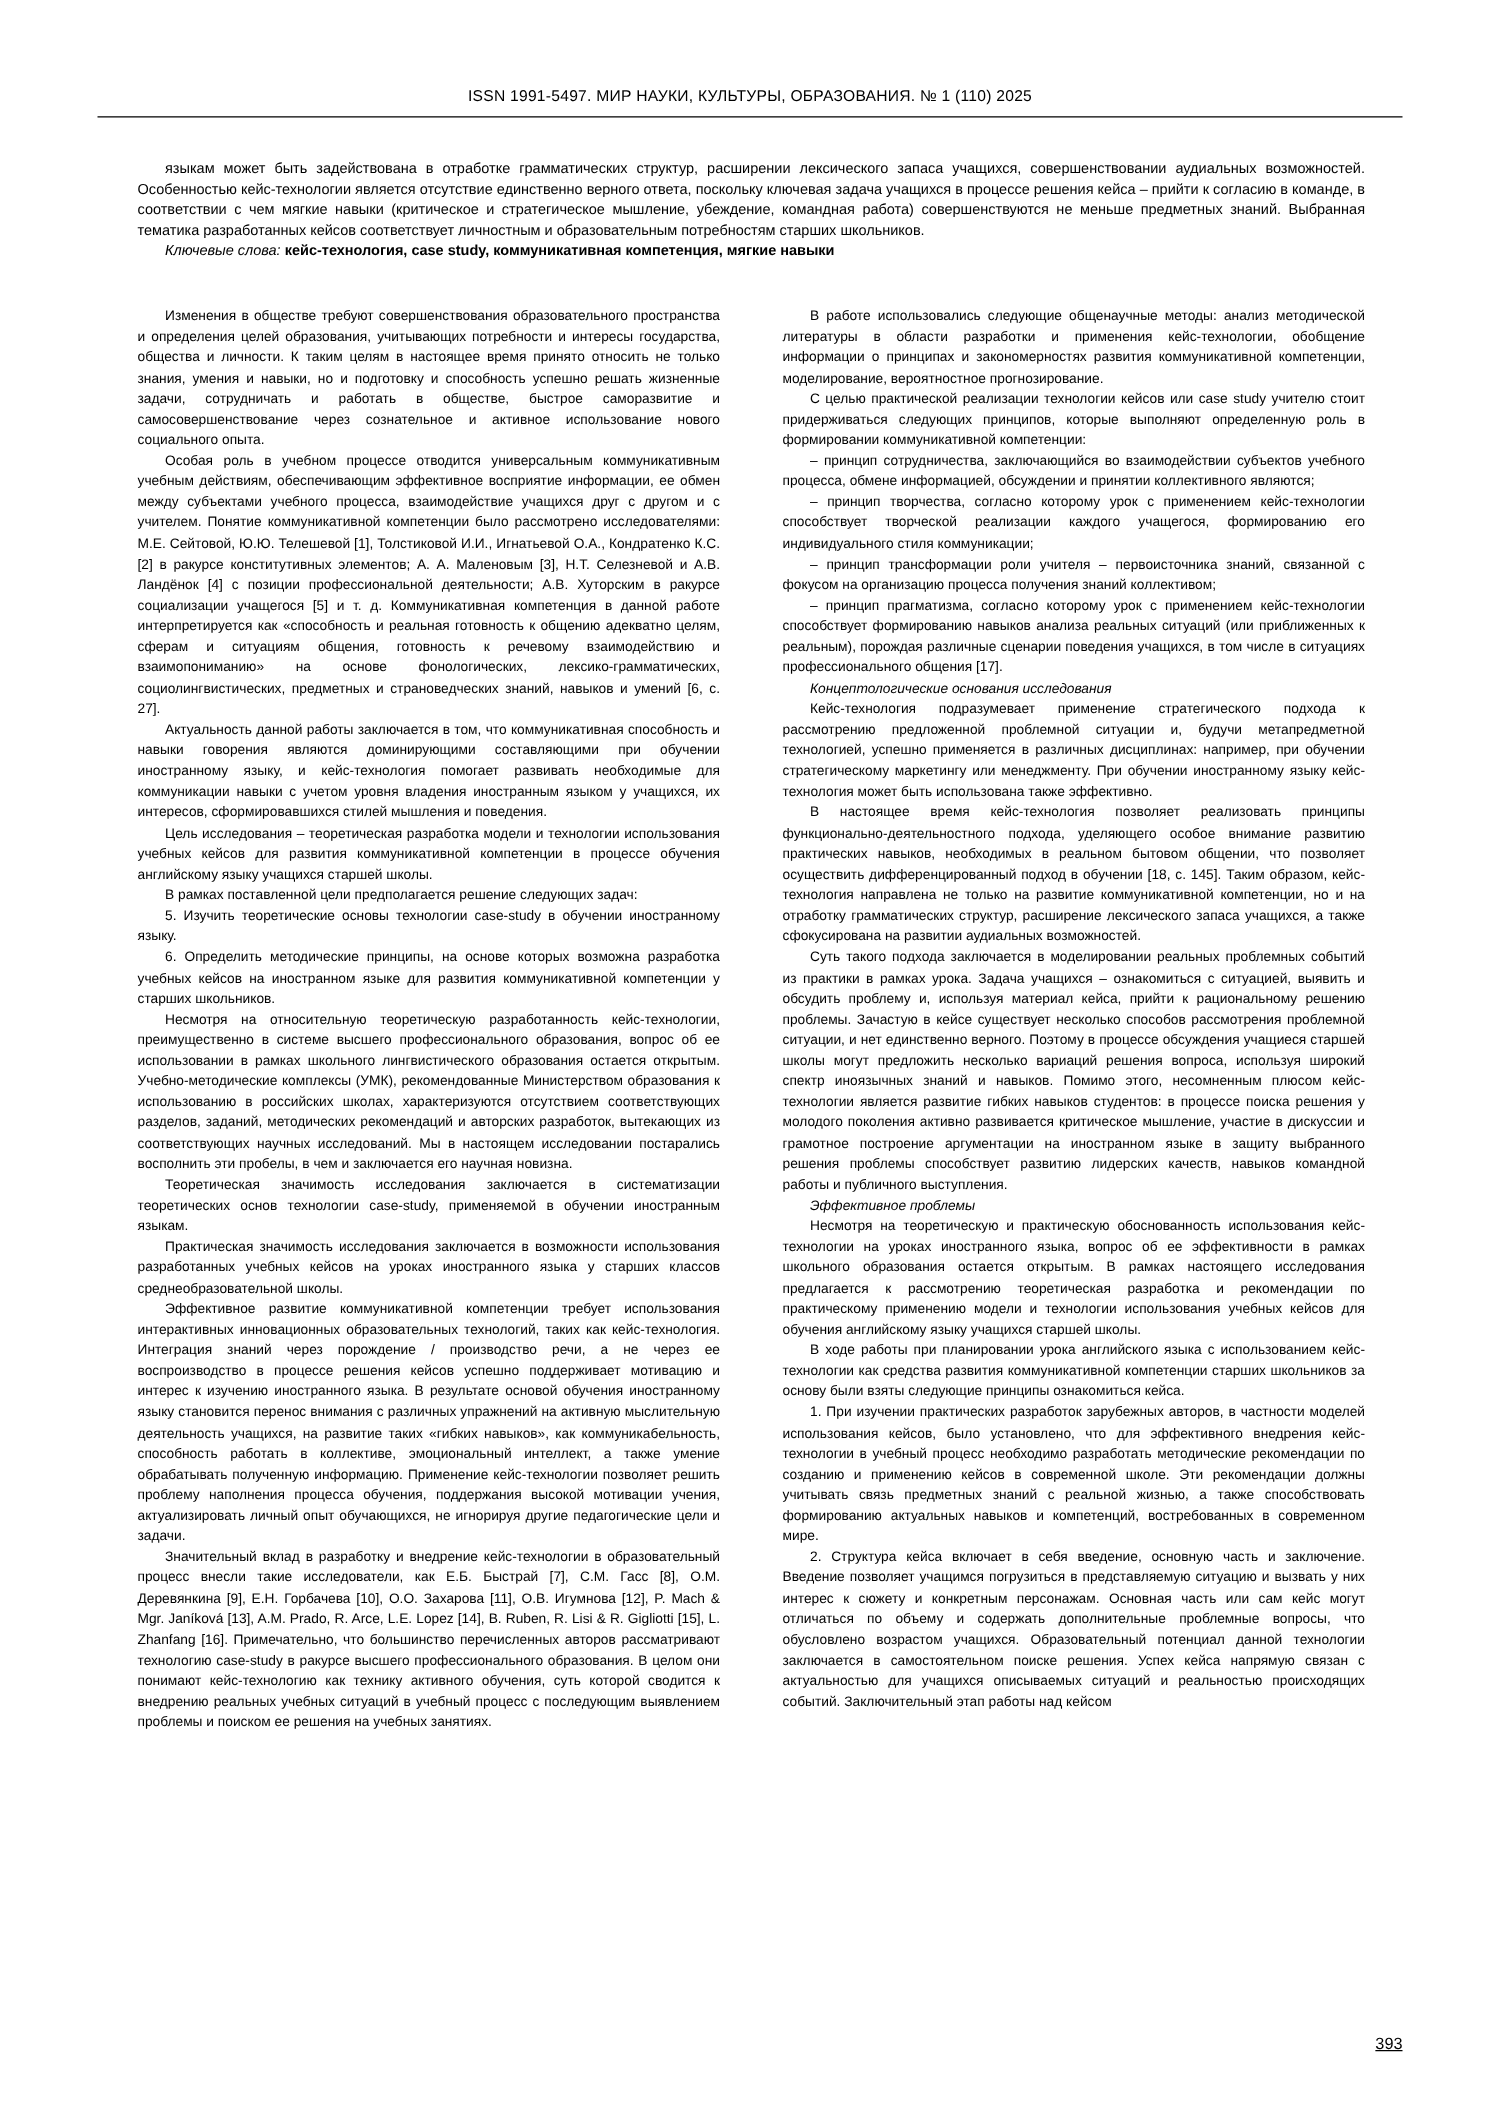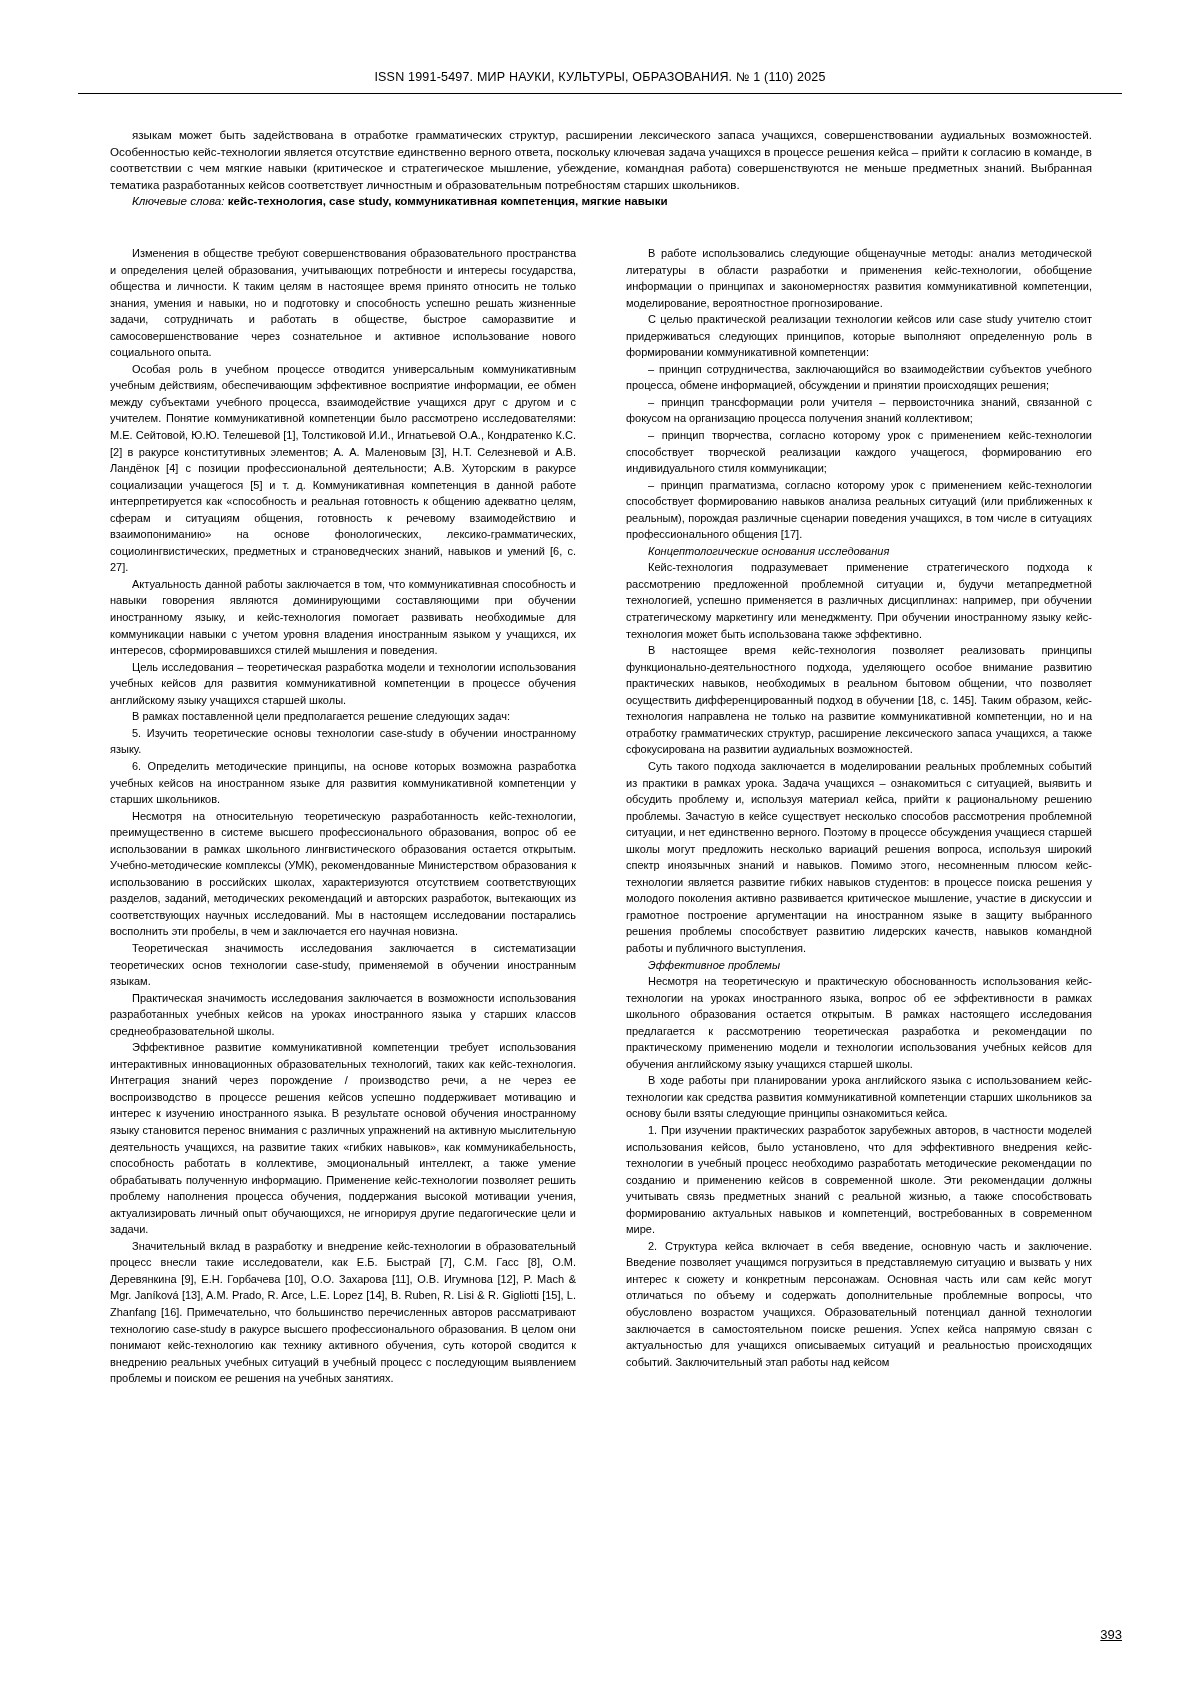--- a/index.html
+++ b/index.html
@@ -124,23 +124,23 @@
       <p>6.  Определить методические принципы, на основе которых возможна разработка учебных кейсов на иностранном языке для развития коммуникативной компетенции у старших школьников.</p>
       <p>Несмотря на относительную теоретическую разработанность кейс-технологии, преимущественно в системе высшего профессионального образования, вопрос об ее использовании в рамках школьного лингвистического образования остается открытым.  Учебно-методические комплексы (УМК), рекомендованные Министерством образования к использованию в российских школах, характеризуются отсутствием соответствующих разделов, заданий, методических рекомендаций и авторских разработок, вытекающих из соответствующих научных исследований. Мы в настоящем исследовании постарались восполнить эти пробелы, в чем и заключается его научная новизна.</p>
       <p>Теоретическая значимость исследования заключается в систематизации теоретических основ технологии case-study, применяемой в обучении иностранным языкам.</p>
       <p>Практическая значимость исследования заключается в возможности использования разработанных учебных кейсов на уроках иностранного языка у старших классов среднеобразовательной школы.</p>
       <p>Эффективное развитие коммуникативной компетенции требует использования интерактивных инновационных образовательных технологий, таких как кейс-технология. Интеграция знаний через порождение / производство речи, а не через ее воспроизводство в процессе решения кейсов успешно поддерживает мотивацию и интерес к изучению иностранного языка. В результате основой обучения иностранному языку становится перенос внимания с различных упражнений на активную мыслительную деятельность учащихся, на развитие таких «гибких навыков», как коммуникабельность, способность работать в коллективе, эмоциональный интеллект, а также умение обрабатывать полученную информацию. Применение кейс-технологии позволяет решить проблему наполнения процесса обучения, поддержания высокой мотивации учения, актуализировать личный опыт обучающихся, не игнорируя другие педагогические цели и задачи.</p>
       <p>Значительный вклад в разработку и внедрение кейс-технологии в образовательный процесс внесли такие исследователи, как Е.Б. Быстрай [7], С.М. Гасс [8], О.М. Деревянкина [9], Е.Н. Горбачева [10], О.О. Захарова [11], О.В. Игумнова [12], P. Mach &amp; Mgr. Janíková [13], A.M. Prado, R. Arce, L.E. Lopez [14], B. Ruben, R. Lisi &amp; R. Gigliotti [15], L. Zhanfang [16]. Примечательно, что большинство перечисленных авторов рассматривают технологию case-study в ракурсе высшего профессионального образования. В целом они понимают кейс-технологию как технику активного обучения, суть которой сводится к внедрению реальных учебных ситуаций в учебный процесс с последующим выявлением проблемы и поиском ее решения на учебных занятиях.</p>
     </div>
     <div class="col right">
       <p>В работе использовались следующие общенаучные методы: анализ методической литературы в области разработки и применения кейс-технологии, обобщение информации о принципах и закономерностях развития коммуникативной компетенции, моделирование, вероятностное прогнозирование.</p>
       <p>С целью практической реализации технологии кейсов или case study учителю стоит придерживаться следующих принципов, которые выполняют определенную роль в формировании коммуникативной компетенции:</p>
-      <p class="dash">–  принцип сотрудничества, заключающийся во взаимодействии субъектов учебного процесса, обмене информацией, обсуждении и принятии происходящих решения;</p>
+      <p class="dash">–  принцип сотрудничества, заключающийся во взаимодействии субъектов учебного процесса, обмене информацией, обсуждении и принятии коллективного являются;</p>
+      <p class="dash">–  принцип творчества, согласно которому урок с применением кейс-технологии способствует творческой реализации каждого учащегося, формированию его индивидуального стиля коммуникации;</p>
       <p class="dash">–  принцип трансформации роли учителя – первоисточника знаний, связанной с фокусом на организацию процесса получения знаний коллективом;</p>
-      <p class="dash">–  принцип творчества, согласно которому урок с применением кейс-технологии способствует творческой реализации каждого учащегося, формированию его индивидуального стиля коммуникации;</p>
       <p class="dash">–  принцип прагматизма, согласно которому урок с применением кейс-технологии способствует формированию навыков анализа реальных ситуаций (или приближенных к реальным), порождая различные сценарии поведения учащихся, в том числе в ситуациях профессионального общения [17].</p>
       <p class="ital">Концептологические основания исследования</p>
       <p>Кейс-технология подразумевает применение стратегического подхода к рассмотрению предложенной проблемной ситуации и, будучи метапредметной технологией, успешно применяется в различных дисциплинах: например, при обучении стратегическому маркетингу или менеджменту. При обучении иностранному языку кейс-технология может быть использована также эффективно.</p>
       <p>В настоящее время кейс-технология позволяет реализовать принципы функционально-деятельностного подхода, уделяющего особое внимание развитию практических навыков, необходимых в реальном бытовом общении, что позволяет осуществить дифференцированный подход в обучении [18, с. 145]. Таким образом, кейс-технология направлена не только на развитие коммуникативной компетенции, но и на отработку грамматических структур, расширение лексического запаса учащихся, а также сфокусирована на развитии аудиальных возможностей.</p>
       <p>Суть такого подхода заключается в моделировании реальных проблемных событий из практики в рамках урока. Задача учащихся – ознакомиться с ситуацией, выявить и обсудить проблему и, используя материал кейса, прийти к рациональному решению проблемы. Зачастую в кейсе существует несколько способов рассмотрения проблемной ситуации, и нет единственно верного. Поэтому в процессе обсуждения учащиеся старшей школы могут предложить несколько вариаций решения вопроса, используя широкий спектр иноязычных знаний и навыков. Помимо этого, несомненным плюсом кейс-технологии является развитие гибких навыков студентов: в процессе поиска решения у молодого поколения активно развивается критическое мышление, участие в дискуссии и грамотное построение аргументации на иностранном языке в защиту выбранного решения проблемы способствует развитию лидерских качеств, навыков командной работы и публичного выступления.</p>
       <p class="ital">Эффективное проблемы</p>
       <p>Несмотря на теоретическую и практическую обоснованность использования кейс-технологии на уроках иностранного языка, вопрос об ее эффективности в рамках школьного образования остается открытым. В рамках настоящего исследования предлагается к рассмотрению теоретическая разработка и рекомендации по практическому применению модели и технологии использования учебных кейсов для обучения английскому языку учащихся старшей школы.</p>
       <p>В ходе работы при планировании урока английского языка с использованием кейс-технологии как средства развития коммуникативной компетенции старших школьников за основу были взяты следующие принципы ознакомиться кейса.</p>
       <p>1.  При изучении практических разработок зарубежных авторов, в частности моделей использования кейсов, было установлено, что для эффективного внедрения кейс-технологии в учебный процесс необходимо разработать методические рекомендации по созданию и применению кейсов в современной школе. Эти рекомендации должны учитывать связь предметных знаний с реальной жизнью, а также способствовать формированию актуальных навыков и компетенций, востребованных в современном мире.</p>
       <p>2.  Структура кейса включает в себя введение, основную часть и заключение. Введение позволяет учащимся погрузиться в представляемую ситуацию и вызвать у них интерес к сюжету и конкретным персонажам. Основная часть или сам кейс могут отличаться по объему и содержать дополнительные проблемные вопросы, что обусловлено возрастом учащихся. Образовательный потенциал данной технологии заключается в самостоятельном поиске решения. Успех кейса напрямую связан с актуальностью для учащихся описываемых ситуаций и реальностью происходящих событий. Заключительный этап работы над кейсом</p>

